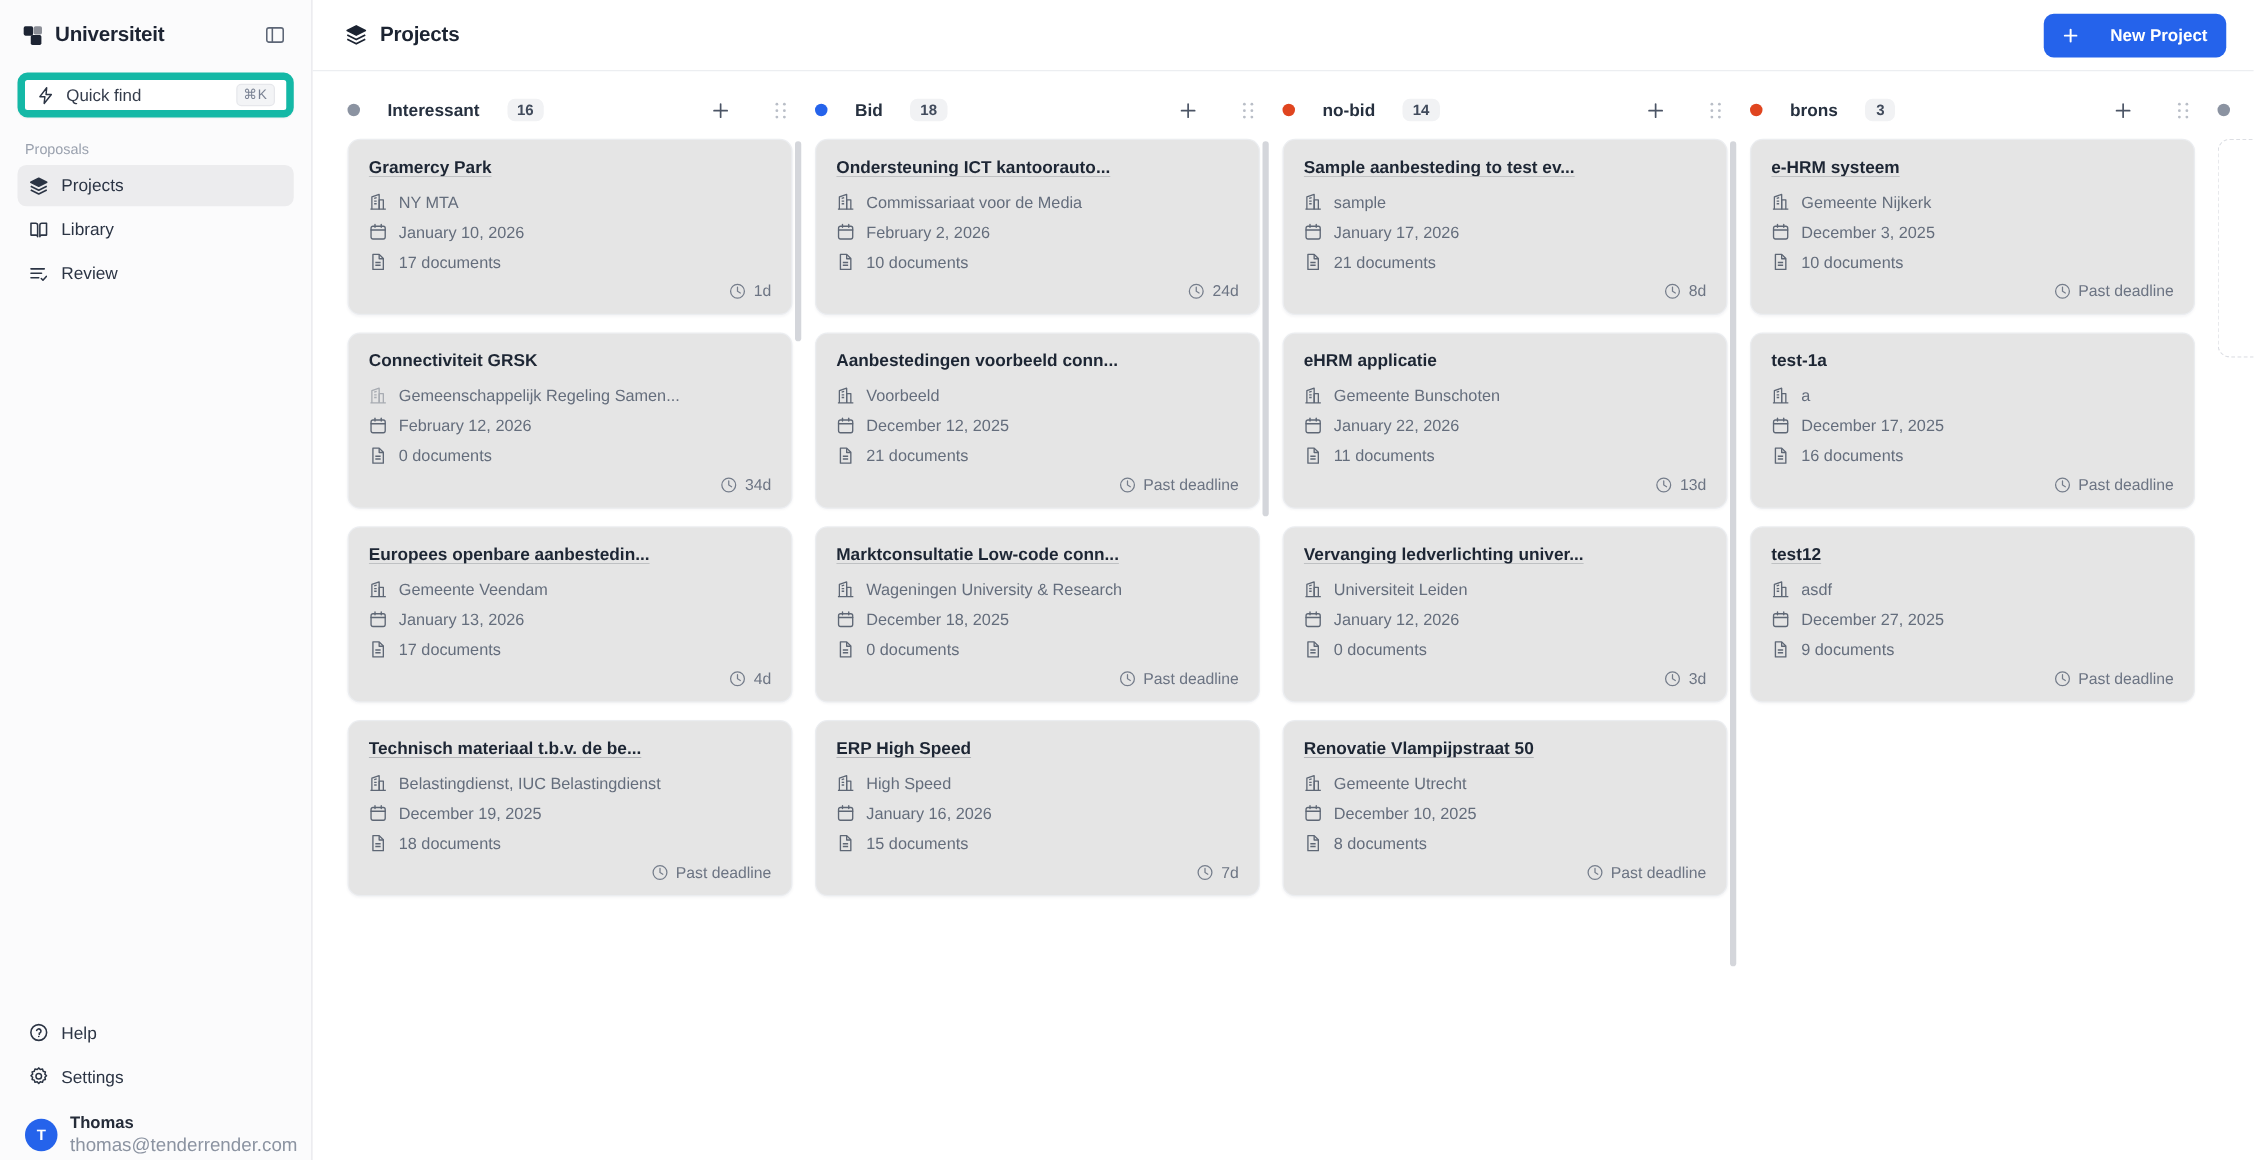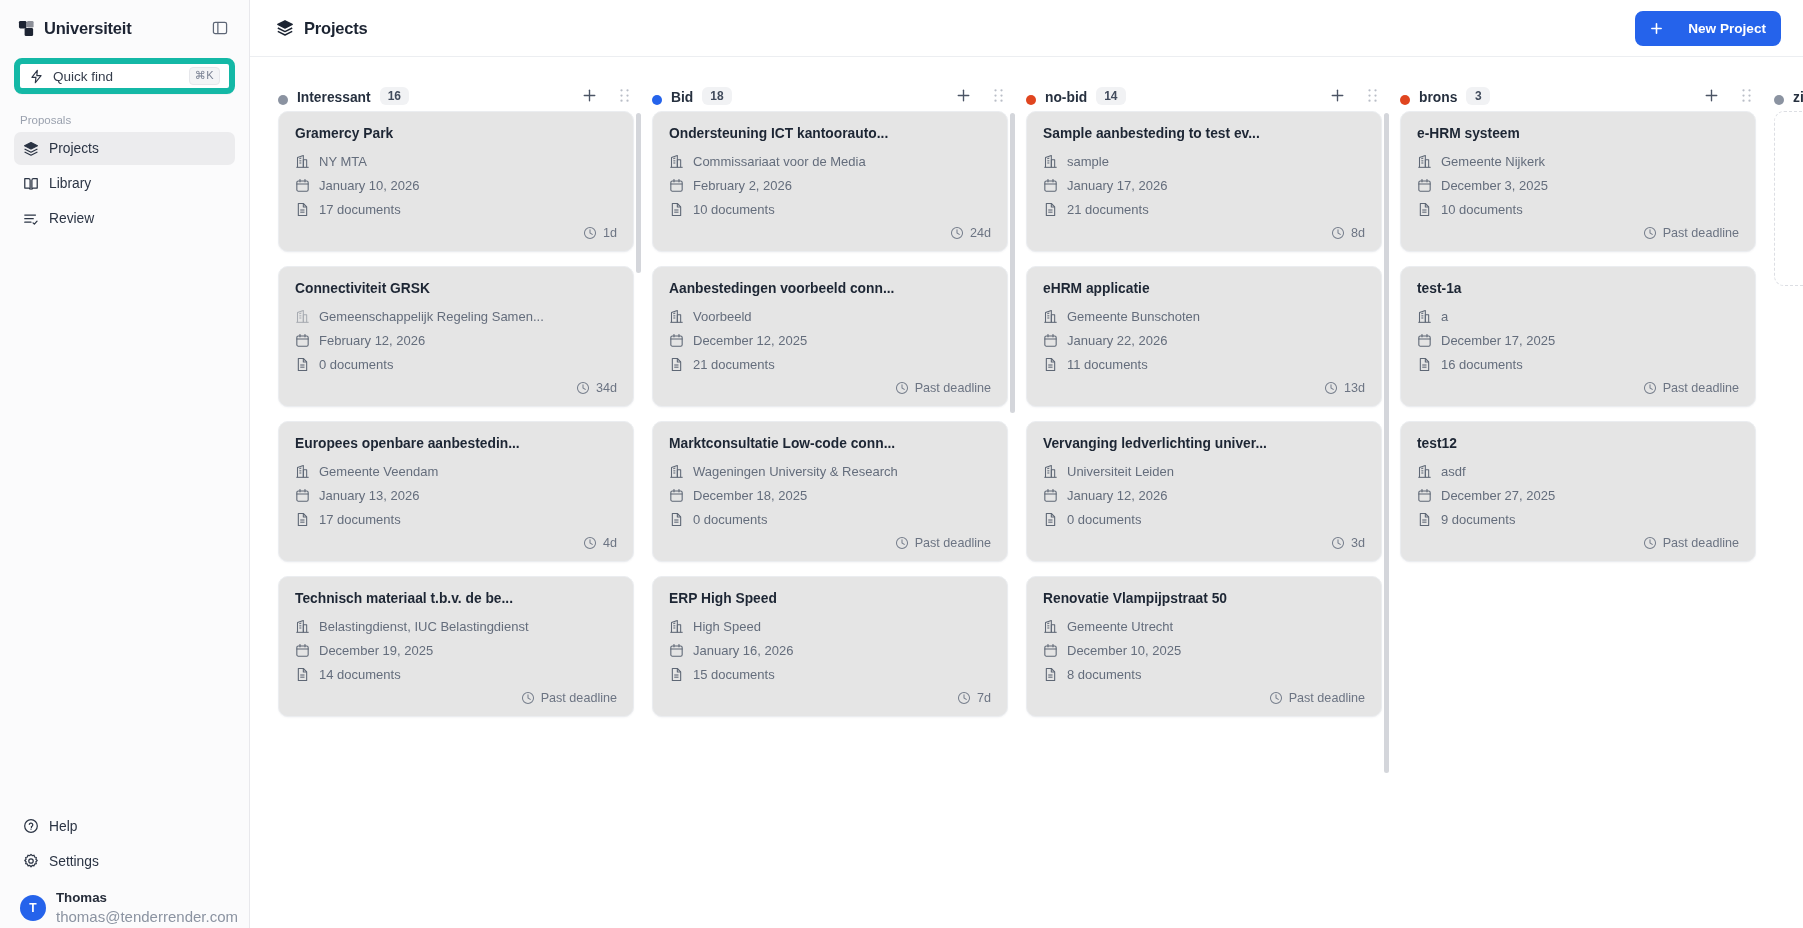--- a/index.html
+++ b/index.html
@@ -93,21 +93,21 @@
     cursor: pointer;
   }
 
   
   .board {
     flex: 1; display: flex; gap: 0;
     padding: 14px 0 0 26px; overflow: hidden;
   }
   .column { width: 374px; min-width: 374px; display: flex; flex-direction: column; height: 100%; }
   .col-head {
-    display: flex; align-items: flex-end; gap: 9px;
+    display: flex; align-items: center; gap: 22px;
     height: 34px; padding: 0 16px 0 2px;
   }
   .dot { width: 10px; height: 10px; border-radius: 50%; flex: 0 0 10px; }
   .col-name { font-size: 13.8px; font-weight: 600; color: #26303f; }
   .count-pill {
     background: #f1f2f4; color: #414b5c; font-size: 12px; font-weight: 600;
     border-radius: 6px; padding: 2px 8px; min-width: 24px; text-align: center;
   }
   .head-spacer { flex: 1; }
   .head-btn { width: 20px; height: 20px; display: flex; align-items: center; justify-content: center; cursor: pointer; }
@@ -480,21 +480,21 @@
               </div>
               <div class="meta-row">
                 <span class="mi">
                   <svg width="15" height="15" viewBox="0 0 18 18" fill="none" stroke="#5e6775" stroke-width="1.3" stroke-linejoin="round">
                     <path d="M4 1.8 h6 l4 4 v10.4 H4 Z"></path>
                     <path d="M10 1.8 V6 h4"></path>
                     <line x1="6.3" y1="9.6" x2="11.4" y2="9.6"></line>
                     <line x1="6.3" y1="12.2" x2="11.4" y2="12.2"></line>
                   </svg>
                 </span>
-                <span>14 documents</span>
+                <span>18 documents</span>
               </div>
               <div class="card-foot">
                 <span class="mi">
                   <svg width="14" height="14" viewBox="0 0 18 18" fill="none" stroke="#757d8b" stroke-width="1.3" stroke-linecap="round">
                     <circle cx="9" cy="9" r="7.1"></circle>
                     <path d="M9 4.8 V9 l2.9 1.8"></path>
                   </svg>
                 </span>
                 <span>Past deadline</span>
               </div>

